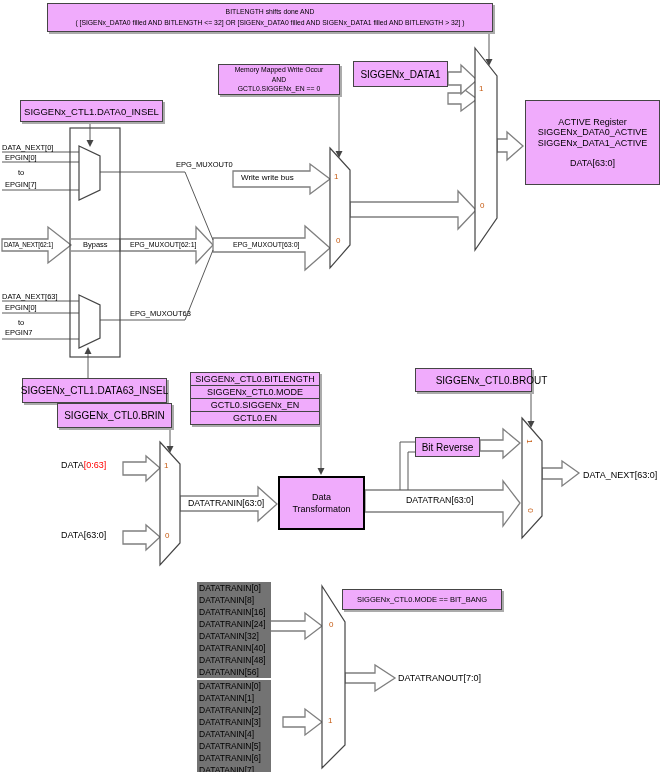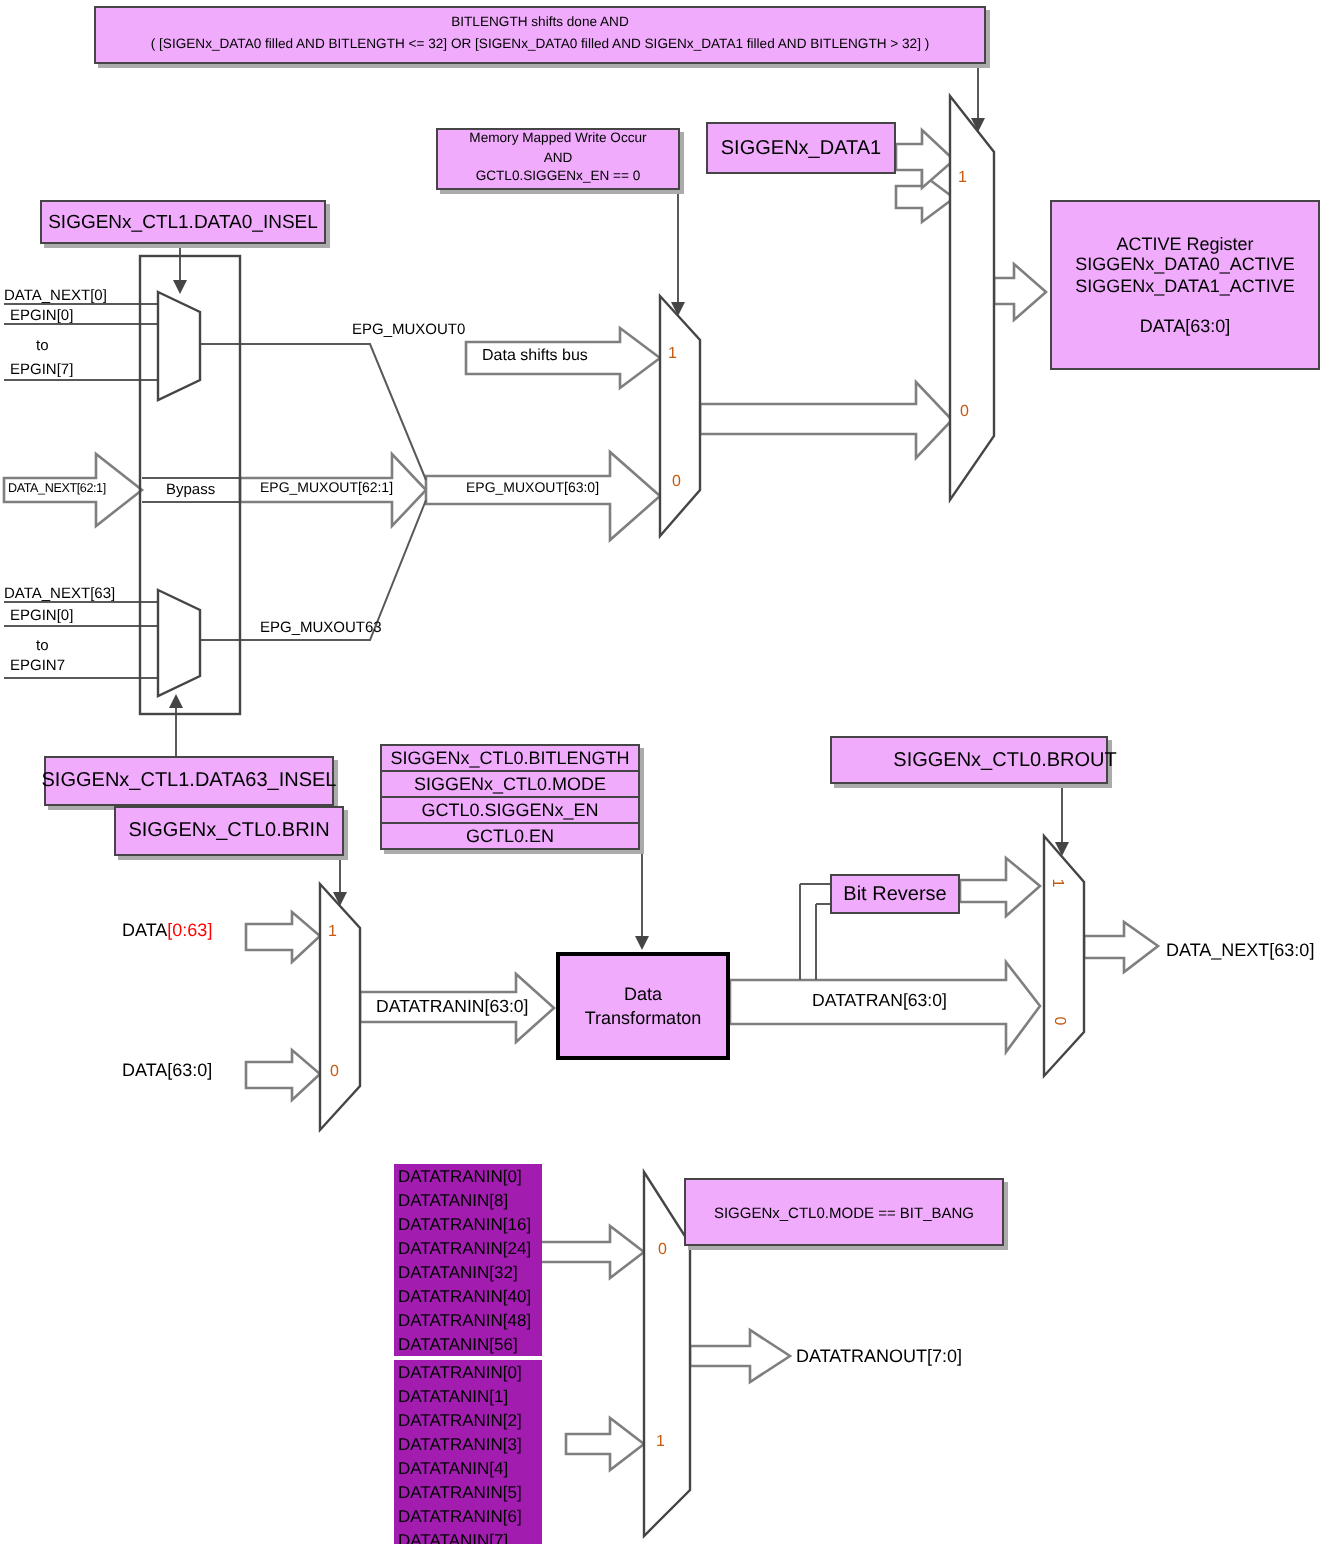--- a/index.html
+++ b/index.html
@@ -7,21 +7,21 @@
          font-family:"Liberation Sans",sans-serif;color:#000;}
   #wires{position:absolute;left:0;top:0;}
   .lbl{position:absolute;white-space:nowrap;font-size:7.5px;line-height:1.15;color:#000;}
   .box{position:absolute;background:#f0abfc;border:1px solid #454545;display:flex;flex-direction:column;
        align-items:center;justify-content:center;text-align:center;box-sizing:border-box;}
   .shadow{box-shadow:2px 2px 0 #ababab;}
   .sel{position:absolute;color:#c55a11;font-size:8px;}
   .rot{transform:rotate(90deg);transform-origin:50% 50%;}
   .stack-row{width:100%;height:13px;line-height:12px;border-bottom:1px solid #454545;box-sizing:border-box;font-size:9px;}
   .stack-row:last-child{border-bottom:none;}
-  .list{position:absolute;background:#a21caf;font-size:8.5px;line-height:12px;padding:0 2px;}
+  .list{position:absolute;background:#737373;font-size:8.5px;line-height:12px;padding:0 2px;}
   .red{color:#ff0000;}
 </style>
 </head>
 <body>
 
 <div id="stage">
 
   <svg id="wires" width="668" height="772" viewBox="0 0 668 772">
 
     <g fill="#ffffff" stroke="#7f7f7f" stroke-width="1.3" stroke-linejoin="miter">
@@ -155,55 +155,55 @@
     <div class="stack-row">SIGGENx_CTL0.BITLENGTH</div>
     <div class="stack-row">SIGGENx_CTL0.MODE</div>
     <div class="stack-row">GCTL0.SIGGENx_EN</div>
     <div class="stack-row">GCTL0.EN</div>
   </div>
 
   <div class="box shadow" style="left:57px;top:403px;width:115px;height:25px;font-size:10px;">
     <div>SIGGENx_CTL0.BRIN</div>
   </div>
 
-  <div class="box shadow" style="left:415px;top:368px;width:139px;height:24px;font-size:10px;padding-left:36px;">
+  <div class="box shadow" style="left:415px;top:368px;width:117px;height:24px;font-size:10px;padding-left:36px;">
     <div>SIGGENx_CTL0.BROUT</div>
   </div>
 
   <div class="box" style="left:278px;top:476px;width:87px;height:54px;border:2.5px solid #000;font-size:9px;line-height:1.35;">
     <div>Data</div>
     <div>Transformaton</div>
   </div>
 
   <div class="box" style="left:415px;top:437px;width:65px;height:20px;font-size:10px;">
     <div>Bit Reverse</div>
   </div>
 
-  <div class="box shadow" style="left:342px;top:589px;width:160px;height:34px;font-size:7.5px;">
+  <div class="box shadow" style="left:342px;top:589px;width:160px;height:21px;font-size:7.5px;">
     <div>SIGGENx_CTL0.MODE == BIT_BANG</div>
   </div>
 
   <div class="lbl" style="left:2px;top:144px;">DATA_NEXT[0]</div>
   <div class="lbl" style="left:5px;top:154px;">EPGIN[0]</div>
   <div class="lbl" style="left:18px;top:169px;">to</div>
   <div class="lbl" style="left:5px;top:181px;">EPGIN[7]</div>
   <div class="lbl" style="left:128px;top:161px;padding-left:48px;">EPG_MUXOUT0</div>
 
   <div class="lbl" style="left:4px;top:241px;font-size:6.3px;letter-spacing:-0.2px;">DATA_NEXT[62:1]</div>
   <div class="lbl" style="left:83px;top:241px;">Bypass</div>
   <div class="lbl" style="left:130px;top:241px;font-size:7px;">EPG_MUXOUT[62:1]</div>
   <div class="lbl" style="left:233px;top:241px;font-size:7px;">EPG_MUXOUT[63:0]</div>
 
   <div class="lbl" style="left:2px;top:293px;">DATA_NEXT[63]</div>
   <div class="lbl" style="left:5px;top:304px;">EPGIN[0]</div>
   <div class="lbl" style="left:18px;top:319px;">to</div>
   <div class="lbl" style="left:5px;top:329px;">EPGIN7</div>
   <div class="lbl" style="left:130px;top:310px;">EPG_MUXOUT63</div>
 
-  <div class="lbl" style="left:241px;top:173px;font-size:8px;">Data shifts bus</div>
+  <div class="lbl" style="left:241px;top:173px;font-size:8px;">Write write bus</div>
 
   <div class="lbl" style="left:61px;top:460px;font-size:9px;"><span>DATA</span><span class="red">[0:63]</span></div>
   <div class="lbl" style="left:61px;top:530px;font-size:9px;">DATA[63:0]</div>
 
   <div class="lbl" style="left:188px;top:498px;font-size:8.8px;">DATATRANIN[63:0]</div>
   <div class="lbl" style="left:406px;top:495px;font-size:8.8px;">DATATRAN[63:0]</div>
   <div class="lbl" style="left:583px;top:470px;font-size:9px;">DATA_NEXT[63:0]</div>
   <div class="lbl" style="left:398px;top:673px;font-size:9px;">DATATRANOUT[7:0]</div>
 
   <span class="sel" style="left:334px;top:172px;">1</span>

